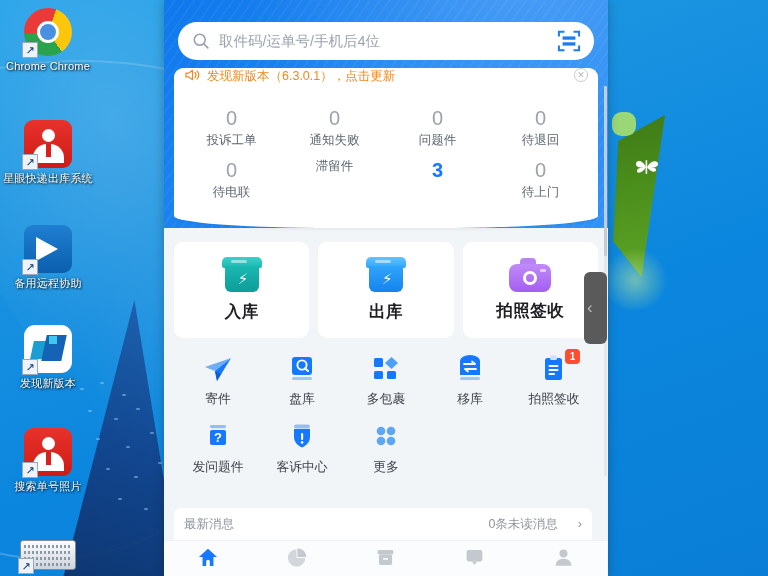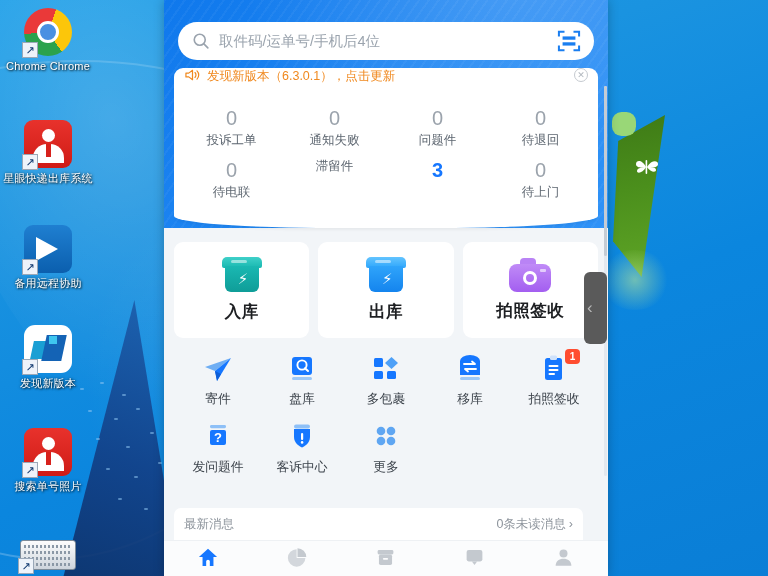--- a/index.html
+++ b/index.html
@@ -389,29 +389,29 @@
     min-width: 15px; height: 15px; padding: 0 3px;
     background: #ff4d30; color: #fff;
     border-radius: 4px;
     font-size: 10px; line-height: 15px; text-align: center;
     font-weight: 700;
   }
 
   
   .msgbar {
     position: absolute;
-    left: 10px; right: 25px; bottom: 36px;
+    left: 10px; right: 16px; bottom: 36px;
     height: 32px;
     background: #fff;
     border-radius: 7px 7px 0 0;
     display: flex; align-items: center;
     padding: 0 10px;
   }
   .msgbar .m-left { font-size: 12.5px; color: #8d949c; flex: 1 1 auto; }
-  .msgbar .m-right { font-size: 12.5px; color: #8d949c; display: flex; align-items: center; gap: 3px; }
+  .msgbar .m-right { font-size: 12.5px; color: #8d949c; display: flex; align-items: center; gap: 20px; }
 
   
   .bottomnav {
     position: absolute; left: 0; right: 0; bottom: 0;
     height: 36px;
     background: #fbfcfd;
     border-top: 1px solid #eef1f4;
     display: grid; grid-template-columns: repeat(5, 1fr);
     align-items: center; justify-items: center;
   }

